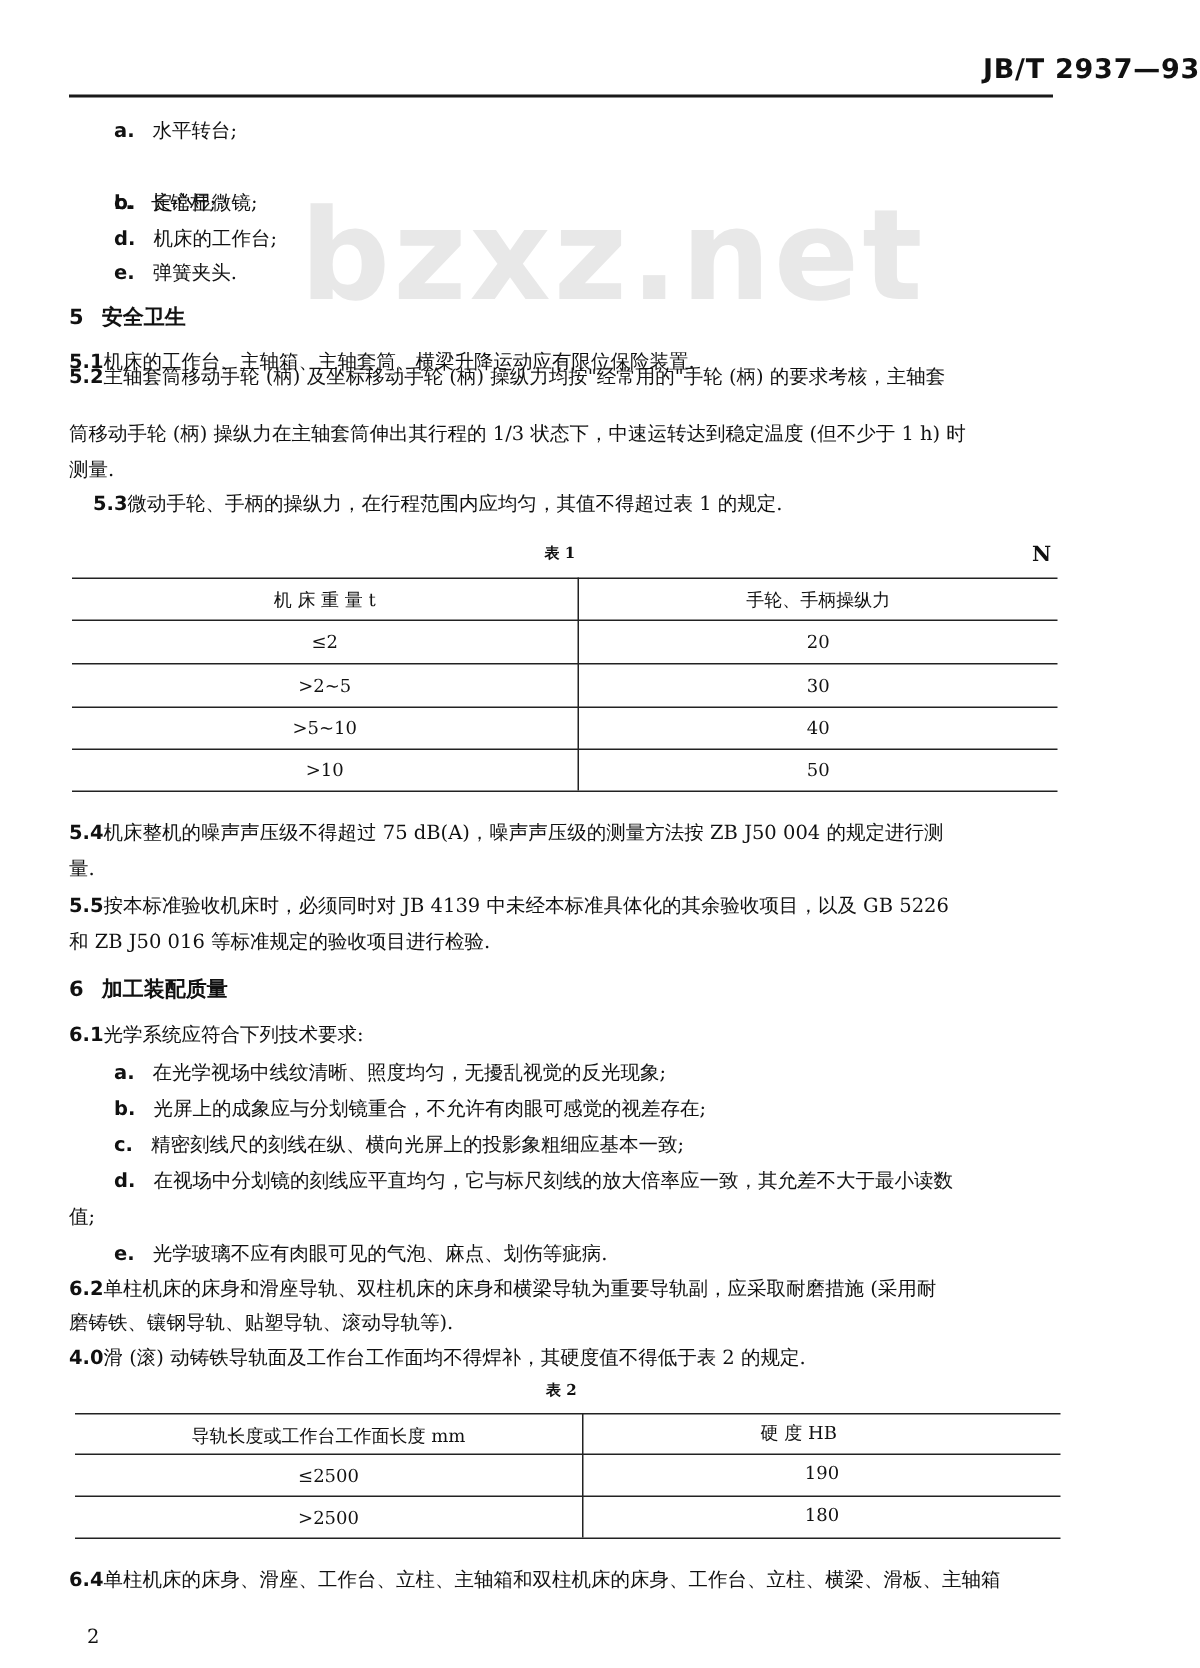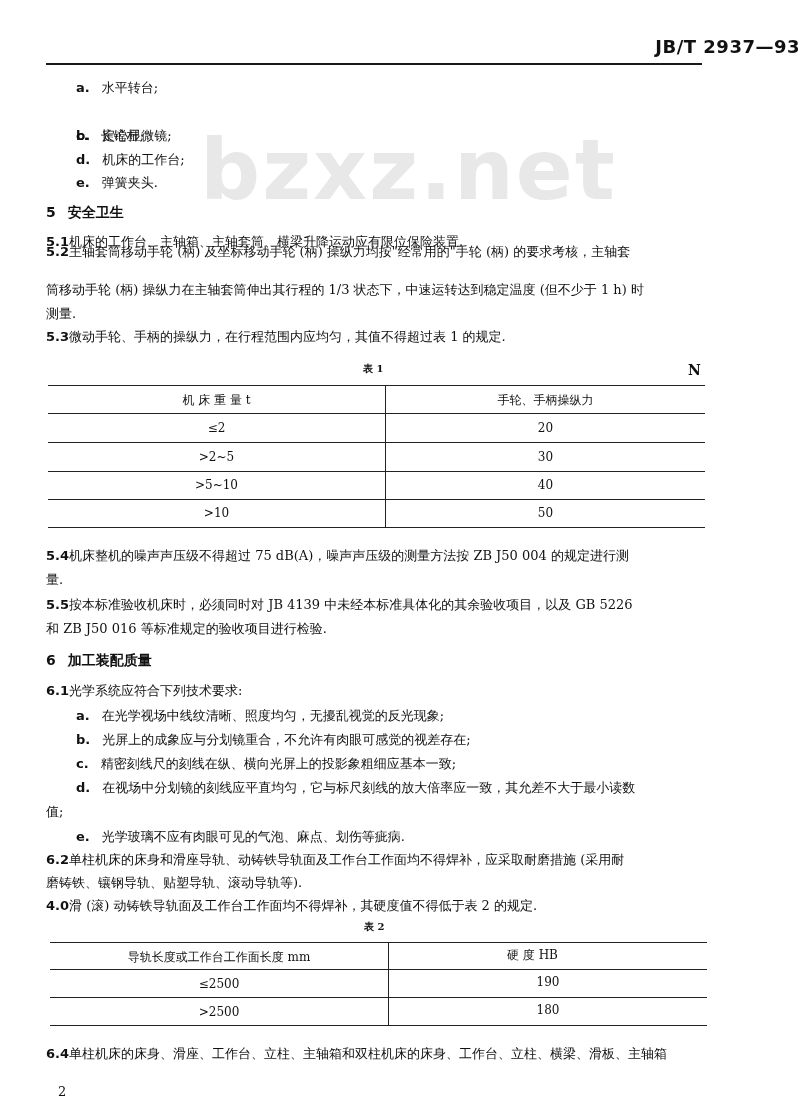--- a/index.html
+++ b/index.html
@@ -58,21 +58,21 @@
 </div>
 
 <div class="abs line" style="left:46px; top:234px;">
   <span class="num">5.1</span><span>机床的工作台、主轴箱、主轴套筒、横梁升降运动应有限位保险装置.</span>
 </div>
 <div class="abs line" style="left:46px; top:244px;">
   <span class="num">5.2</span><span>主轴套筒移动手轮 (柄) 及坐标移动手轮 (柄) 操纵力均按"经常用的"手轮 (柄) 的要求考核，主轴套</span>
 </div>
 <div class="abs line" style="left:46px; top:282px;">筒移动手轮 (柄) 操纵力在主轴套筒伸出其行程的 1/3 状态下，中速运转达到稳定温度 (但不少于 1 h) 时</div>
 <div class="abs line" style="left:46px; top:306px;">测量.</div>
-<div class="abs line" style="left:46px; top:329px;">
+<div class="abs line" style="left:62px; top:329px;">
   <span class="num">5.3</span><span>微动手轮、手柄的操纵力，在行程范围内应均匀，其值不得超过表 1 的规定.</span>
 </div>
 
 <div class="abs table-caption" style="left:363px; top:362px;">表 1</div>
 <div class="abs unit" style="left:688px; top:362px;">N</div>
 <div>
   <div class="abs hline" style="left:48px; width:657px; top:385px; height:1px;"></div>
   <div class="abs hline" style="left:48px; width:657px; top:413px;"></div>
   <div class="abs hline" style="left:48px; width:657px; top:442px;"></div>
   <div class="abs hline" style="left:48px; width:657px; top:471px;"></div>
@@ -120,21 +120,21 @@
 </div>
 <div class="abs line" style="left:76px; top:780px;">
   <span class="lbl">d.</span><span>在视场中分划镜的刻线应平直均匀，它与标尺刻线的放大倍率应一致，其允差不大于最小读数</span>
 </div>
 <div class="abs line" style="left:46px; top:804px;">值;</div>
 <div class="abs line" style="left:76px; top:829px;">
   <span class="lbl">e.</span><span>光学玻璃不应有肉眼可见的气泡、麻点、划伤等疵病.</span>
 </div>
 
 <div class="abs line" style="left:46px; top:852px;">
-  <span class="num">6.2</span><span>单柱机床的床身和滑座导轨、动铸铁导轨面及工作台工作面均不得焊补，应采取耐磨措施 (采用耐</span>
+  <span class="num">6.2</span><span>单柱机床的床身和滑座导轨、双柱机床的床身和横梁导轨为重要导轨副，应采取耐磨措施 (采用耐</span>
 </div>
 <div class="abs line" style="left:46px; top:875px;">磨铸铁、镶钢导轨、贴塑导轨、滚动导轨等).</div>
 <div class="abs line" style="left:46px; top:898px;">
   <span class="num">4.0</span><span>滑 (滚) 动铸铁导轨面及工作台工作面均不得焊补，其硬度值不得低于表 2 的规定.</span>
 </div>
 
 <div class="abs table-caption" style="left:364px; top:920px;">表 2</div>
 <div>
   <div class="abs hline" style="left:50px; width:657px; top:942px;"></div>
   <div class="abs hline" style="left:50px; width:657px; top:969px;"></div>

